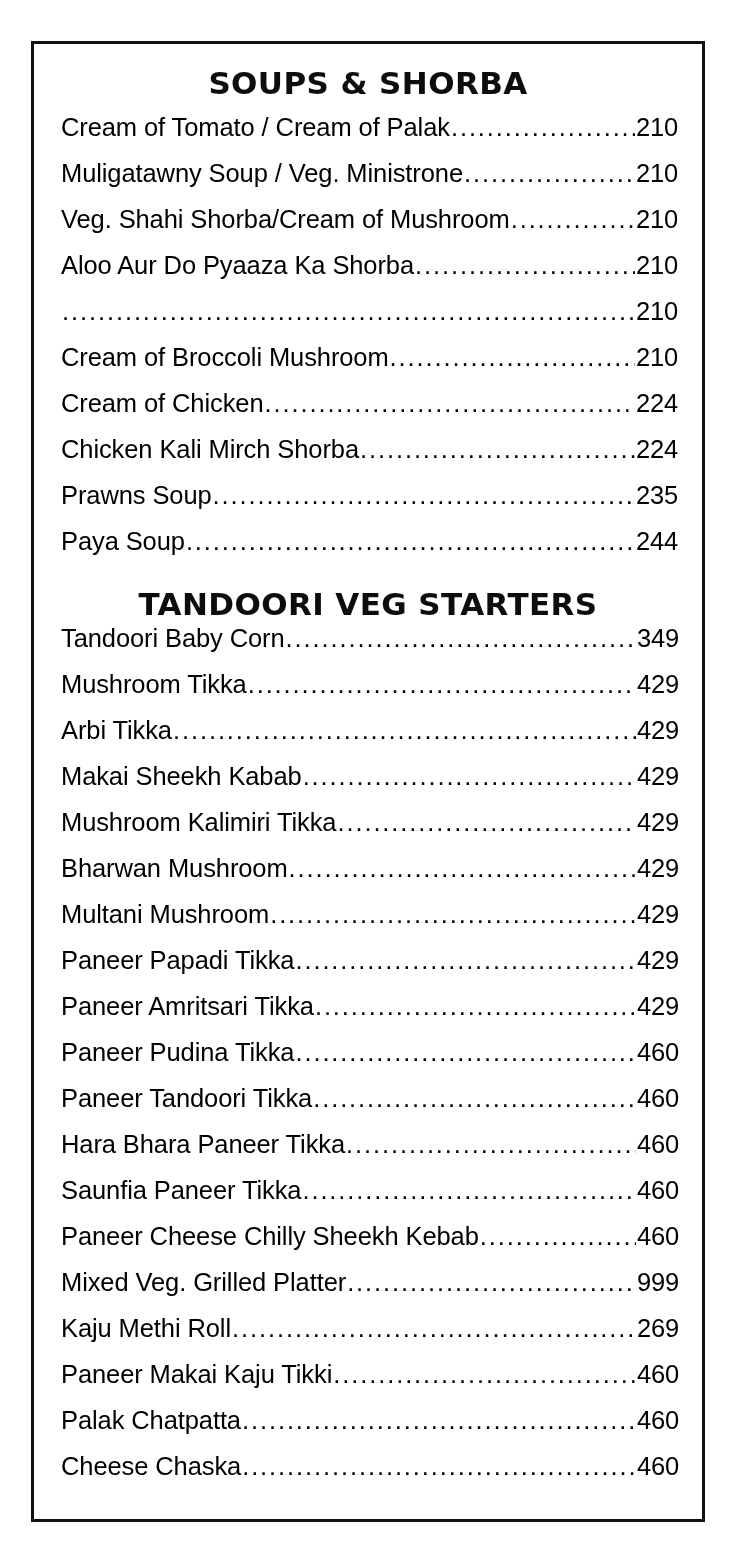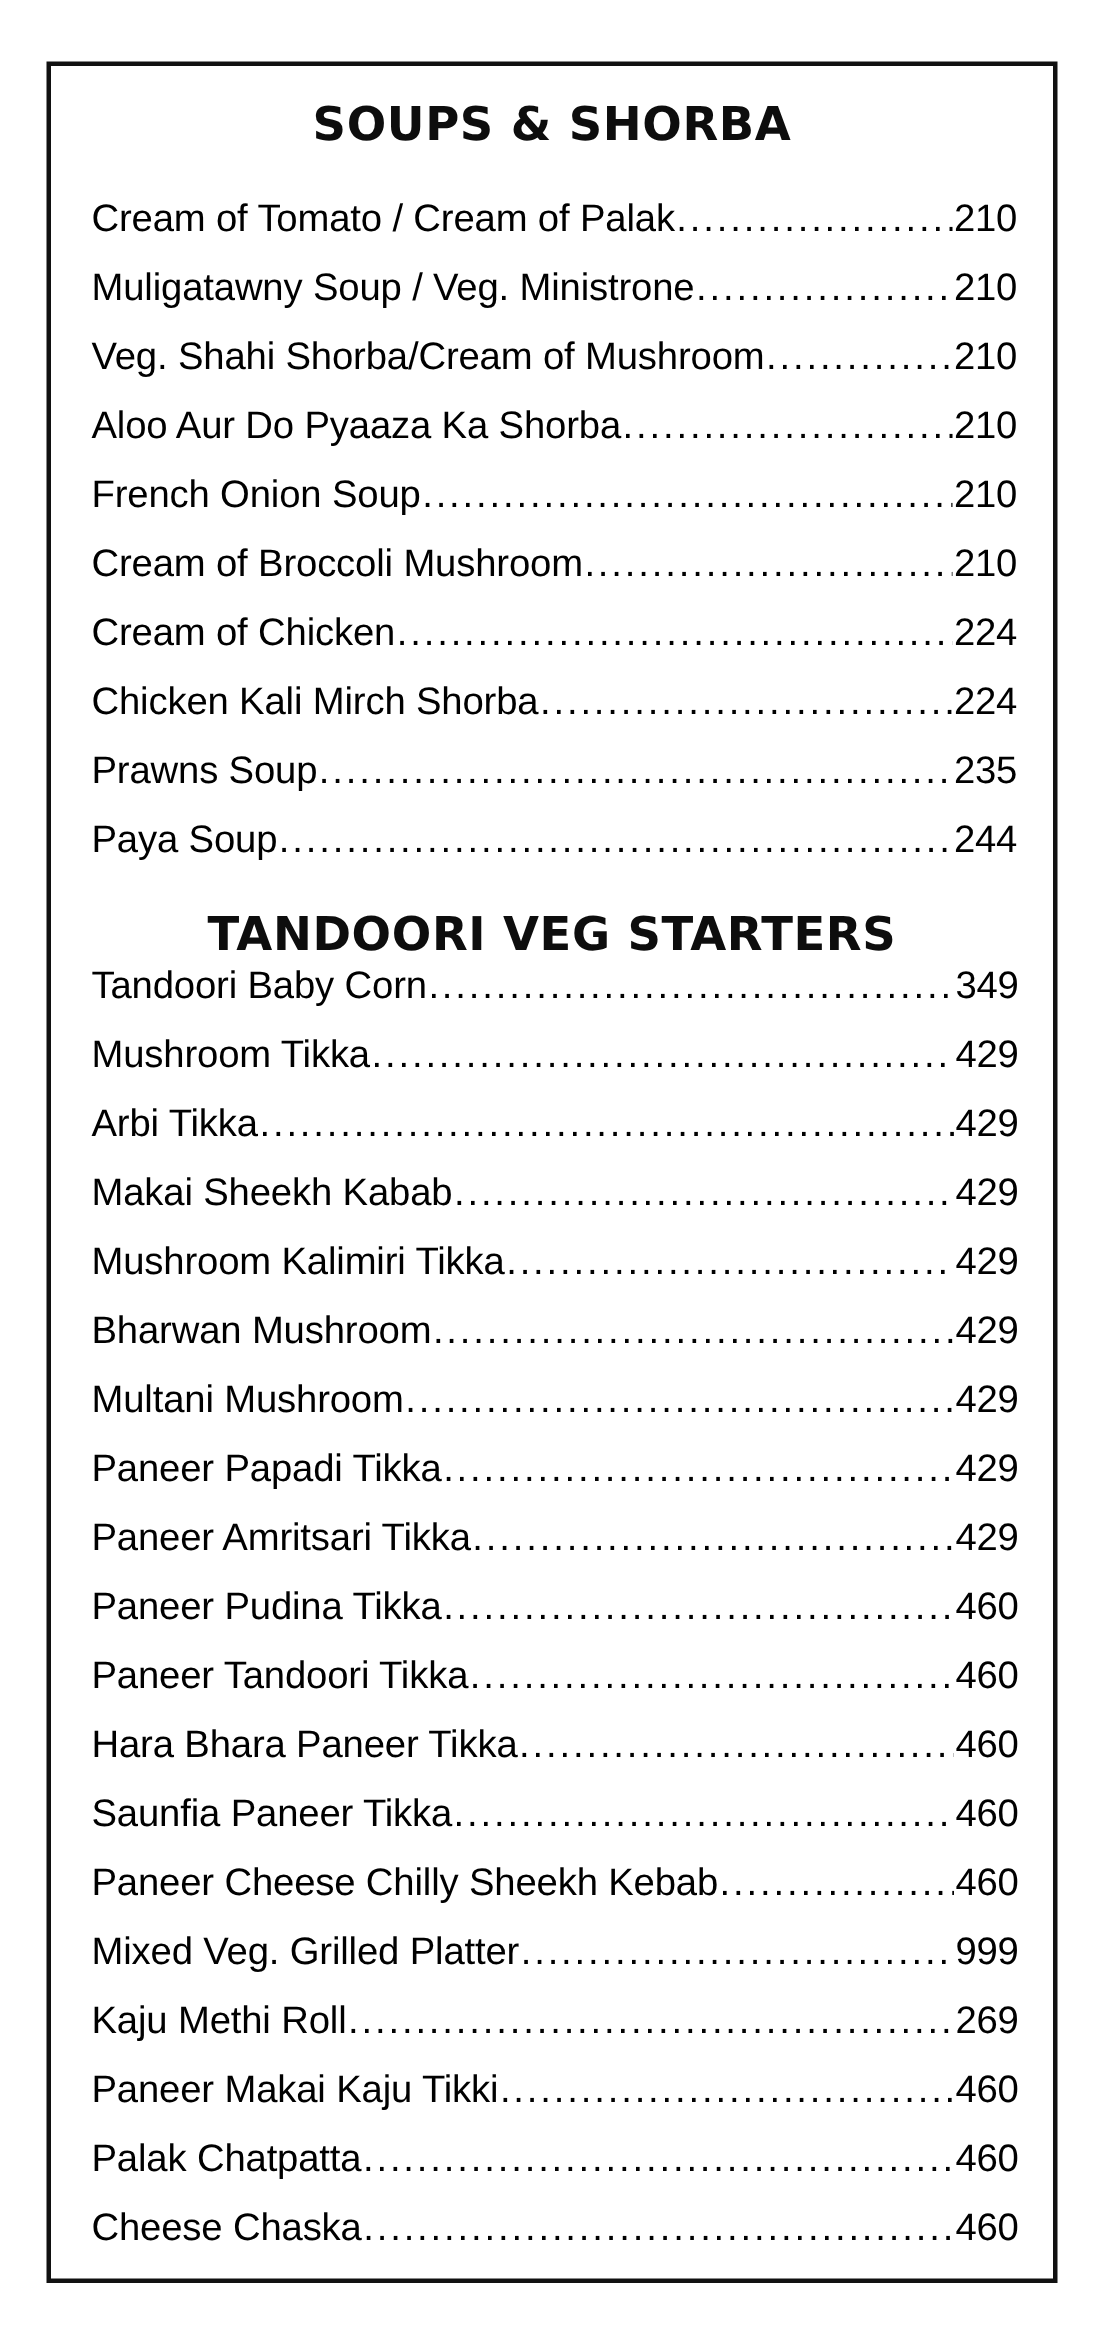--- a/index.html
+++ b/index.html
@@ -39,21 +39,21 @@
     letter-spacing: 0.4px;
     line-height: 1;
     color: #0d0d0d;
     font-family: "DejaVu Sans", sans-serif;
     padding: 0;
     margin: 0;
   }
 
   .section-soups .section-title {
     margin-top: 24px;
-    margin-bottom: 35px;
+    margin-bottom: 16px;
   }
 
   .section-starters .section-title {
     margin-top: 14px;
     margin-bottom: 6px;
   }
 
   .items {
     list-style: none;
     margin: 5px;
@@ -122,21 +122,20 @@
           <span class="item-name">Veg. Shahi Shorba/Cream of Mushroom</span>
           <span class="leader">...................................................................................................</span>
           <span class="item-price">210</span>
         </li>
         <li class="menu-row">
           <span class="item-name">Aloo Aur Do Pyaaza Ka Shorba</span>
           <span class="leader">...................................................................................................</span>
           <span class="item-price">210</span>
         </li>
         <li class="menu-row">
-          <span class="item-name">French Onion Soup</span>
           <span class="leader">...................................................................................................</span>
           <span class="item-price">210</span>
         </li>
         <li class="menu-row">
           <span class="item-name">Cream of Broccoli Mushroom</span>
           <span class="leader">...................................................................................................</span>
           <span class="item-price">210</span>
         </li>
         <li class="menu-row">
           <span class="item-name">Cream of Chicken</span>

